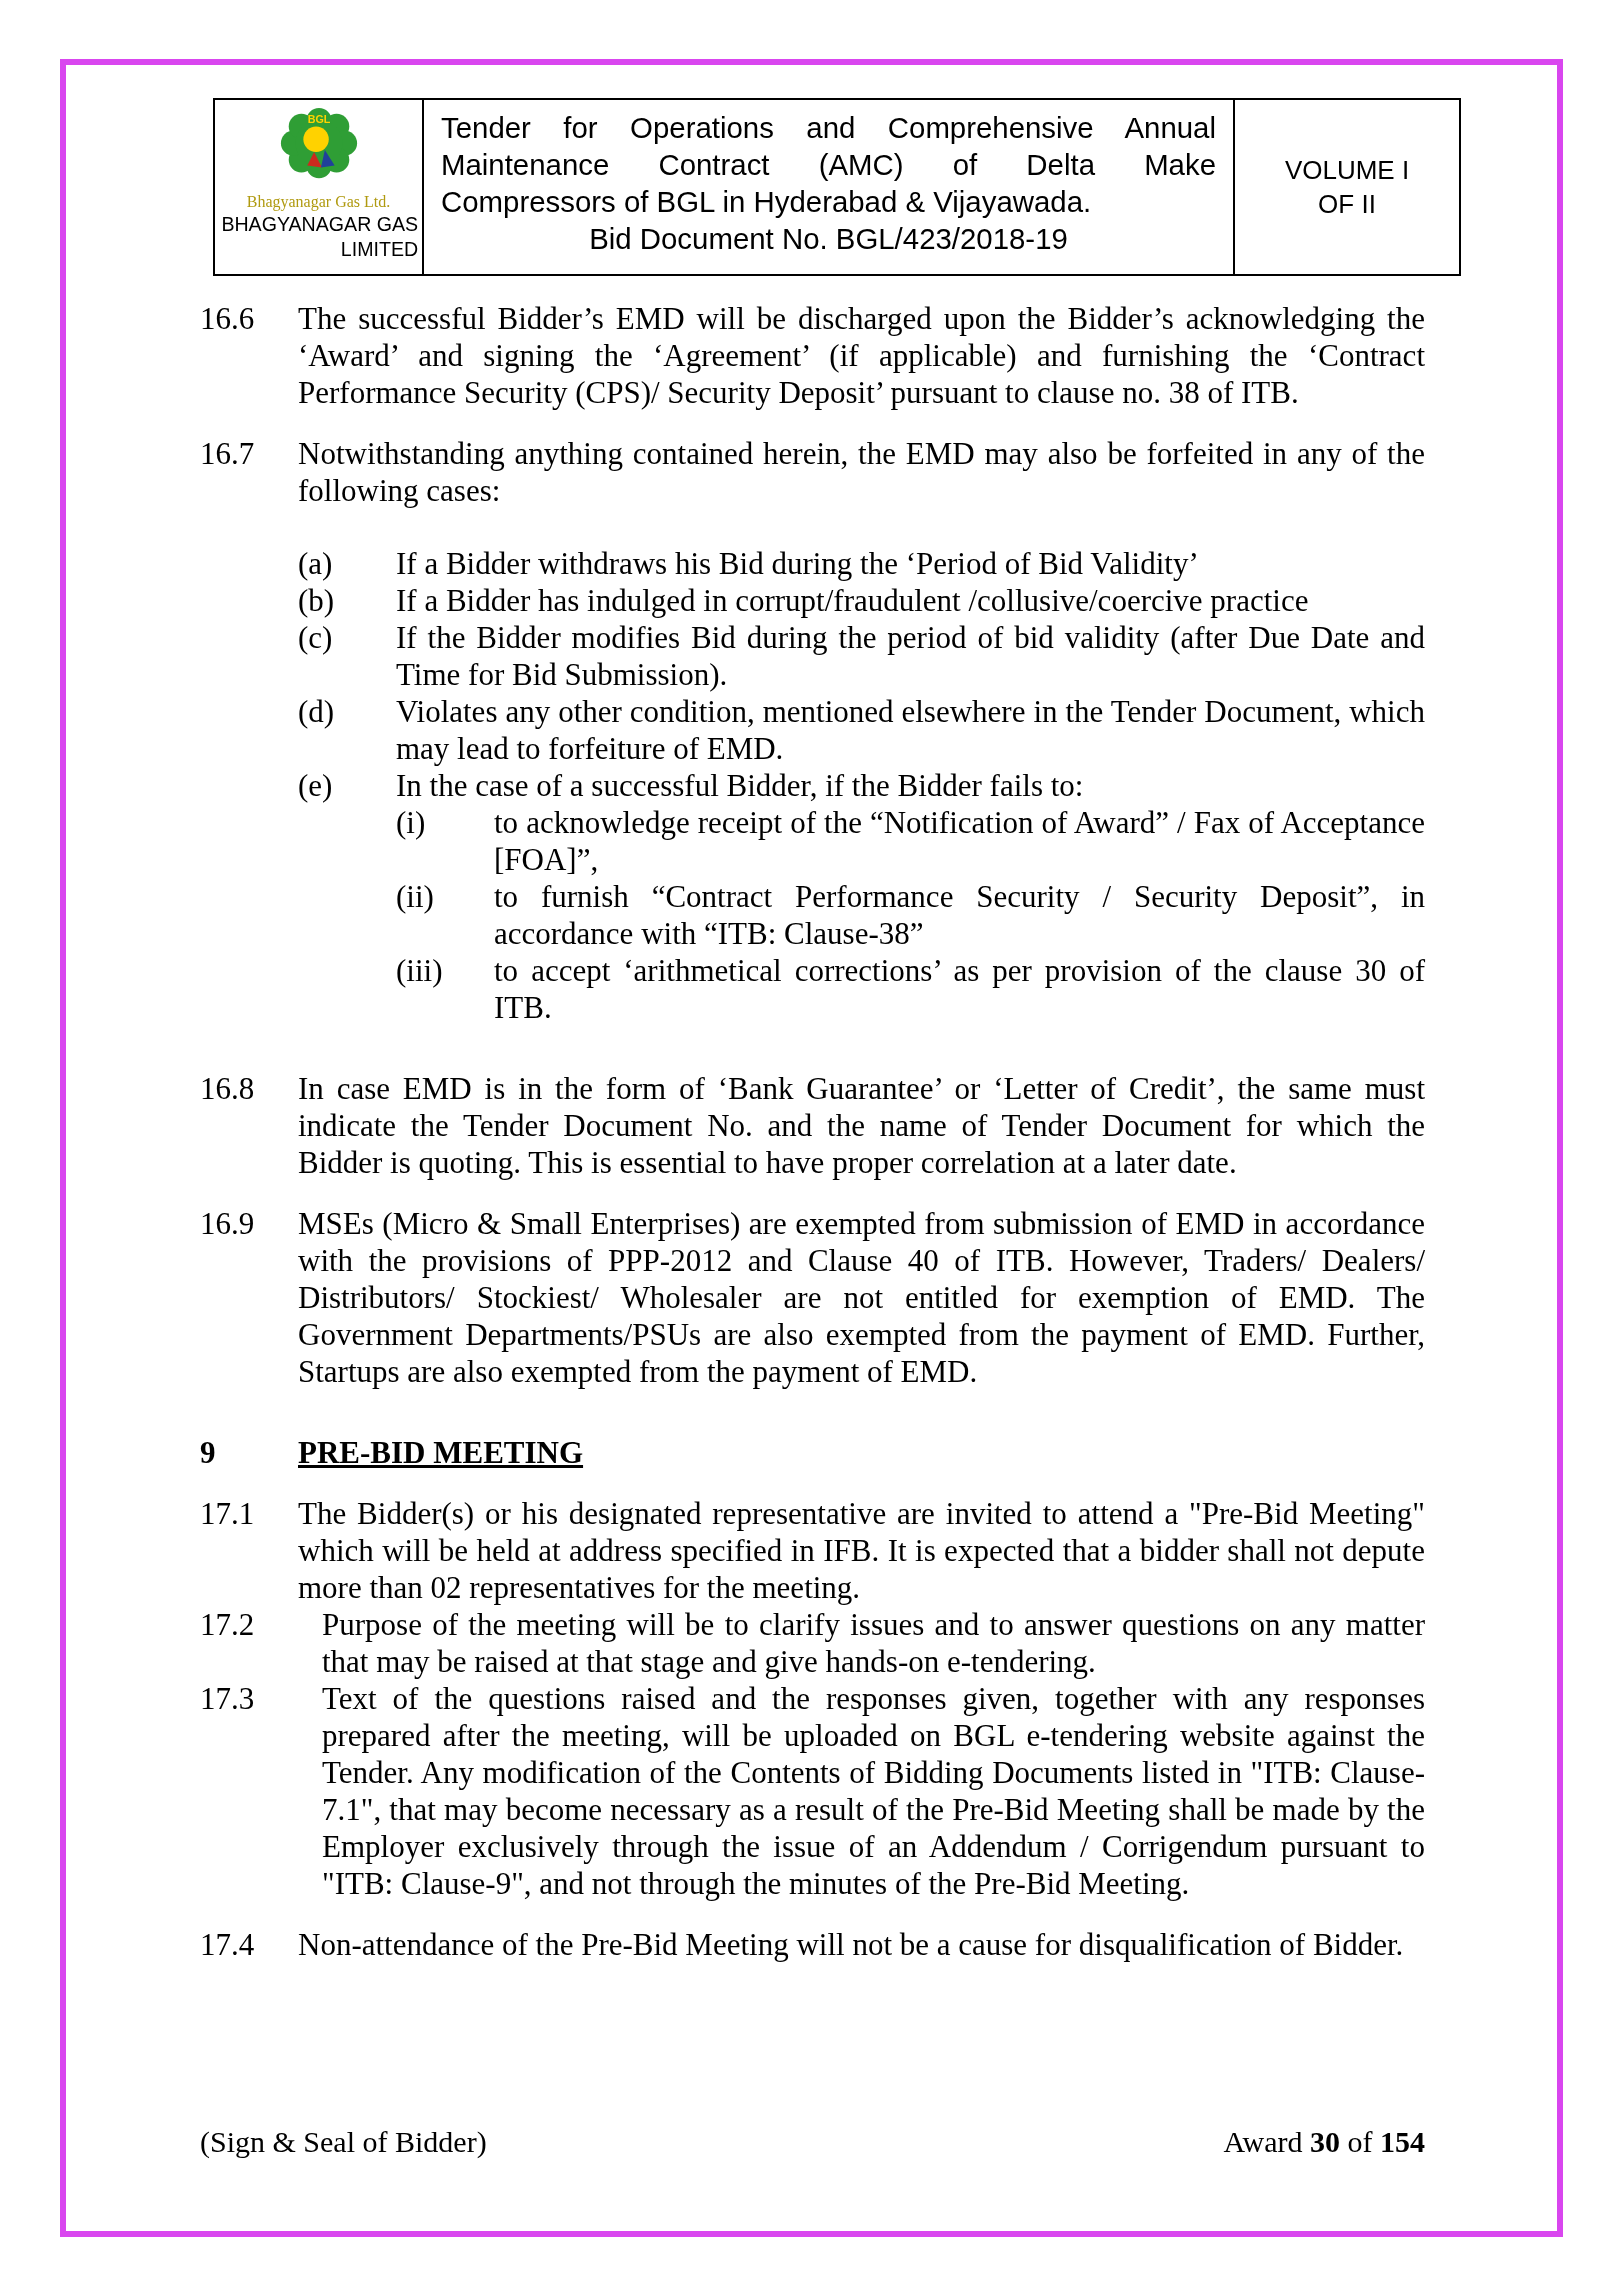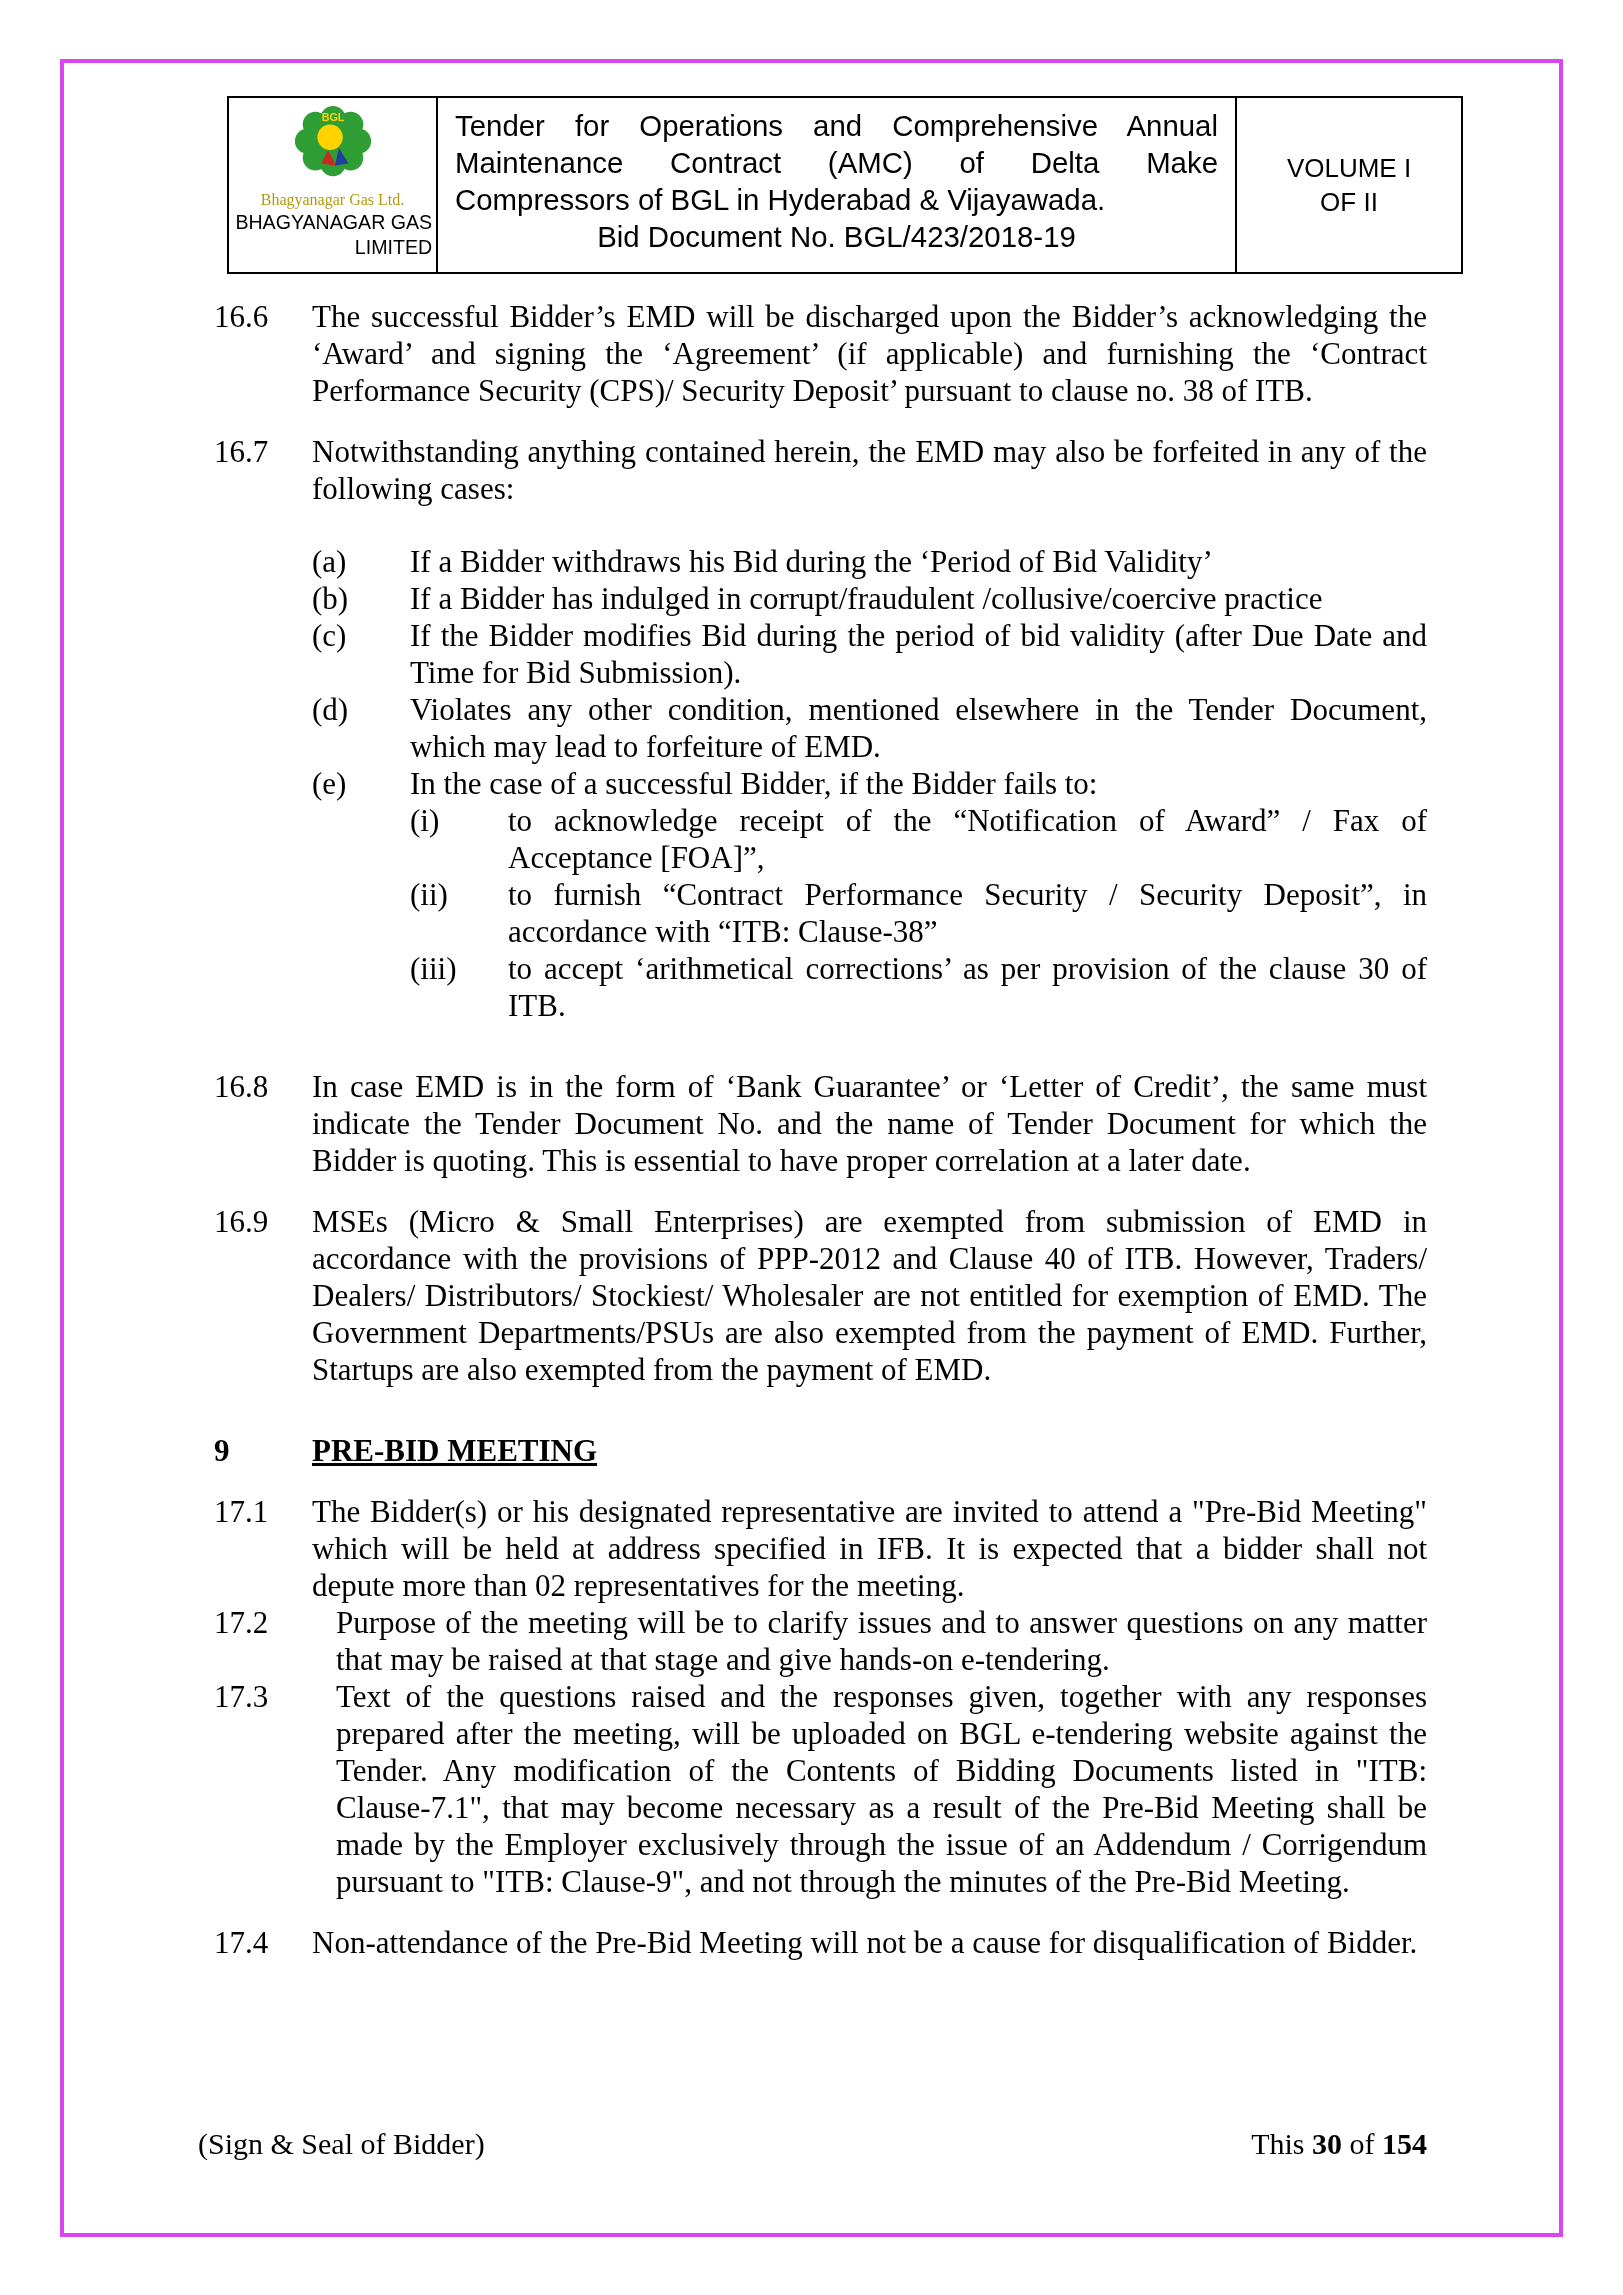--- a/index.html
+++ b/index.html
@@ -9,22 +9,21 @@
     width: 1623px;
     height: 2295px;
     background: #ffffff;
     font-family: "Liberation Serif", serif;
     color: #000;
     overflow: hidden;
   }
   .frame {
     position: absolute;
     left: 60px; top: 59px; right: 60px; bottom: 58px;
-    border: 4px solid #d946ef;
-    padding-left: 16px;
+    border: 6px solid #d946ef;
   }
   
   .header-table {
     display: flex;
     margin: 33px 96px 0 147px;
     border: 2px solid #000;
     min-height: 178px;
   }
   .cell { border-right: 2px solid #000; }
   .cell:last-child { border-right: none; }
@@ -227,18 +226,18 @@
 
       <div class="sec">
         <div class="num">17.4</div>
         <div class="txt">Non-attendance of the Pre-Bid Meeting will not be a cause for disqualification of Bidder.</div>
       </div>
 
     </div>
 
     <div class="footer">
       <span>(Sign &amp; Seal of Bidder)</span>
-      <span class="pagenums"><span>This </span><span class="b">30</span><span> of </span><span class="b">154</span></span>
+      <span class="pagenums"><span>Award </span><span class="b">30</span><span> of </span><span class="b">154</span></span>
     </div>
 
   </div>
 </div>
 
 
 </body></html>

